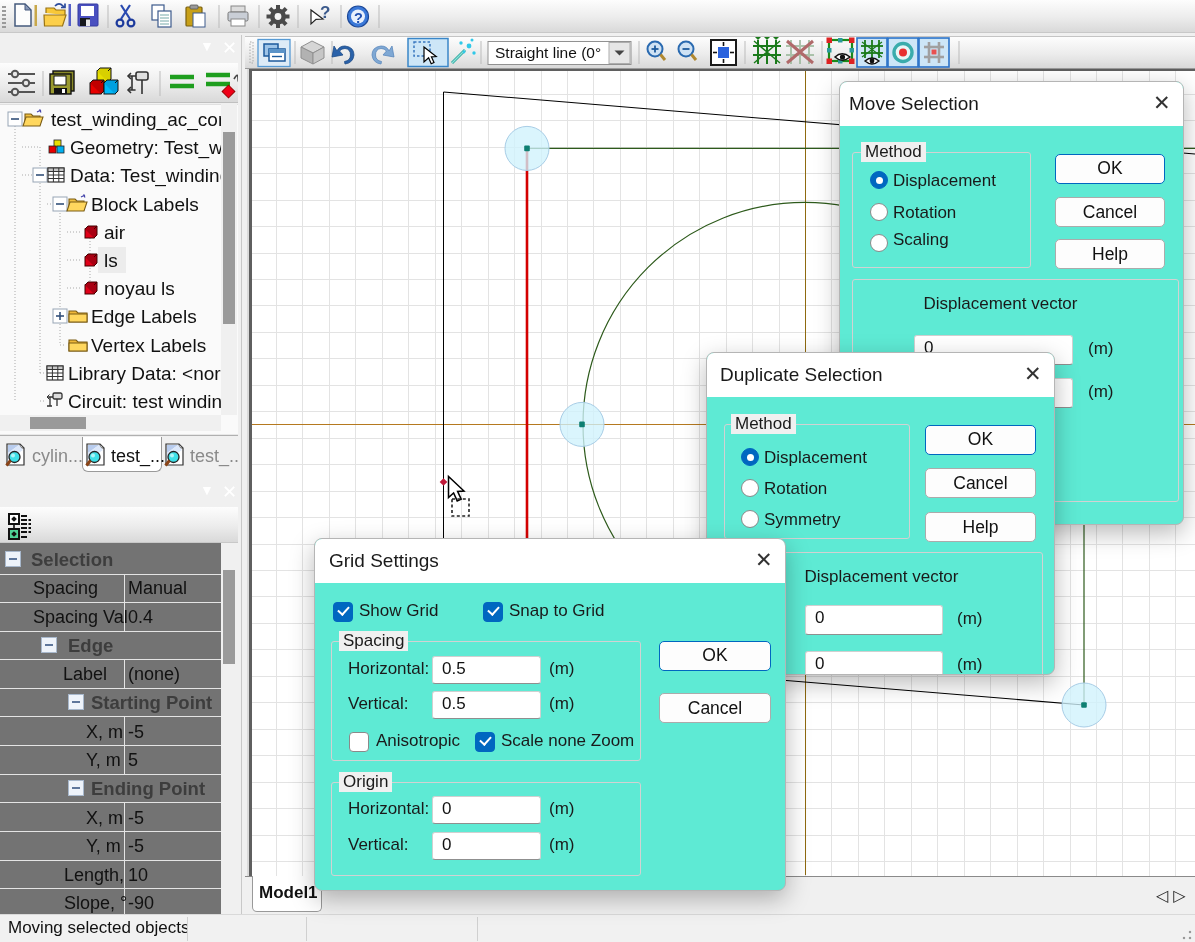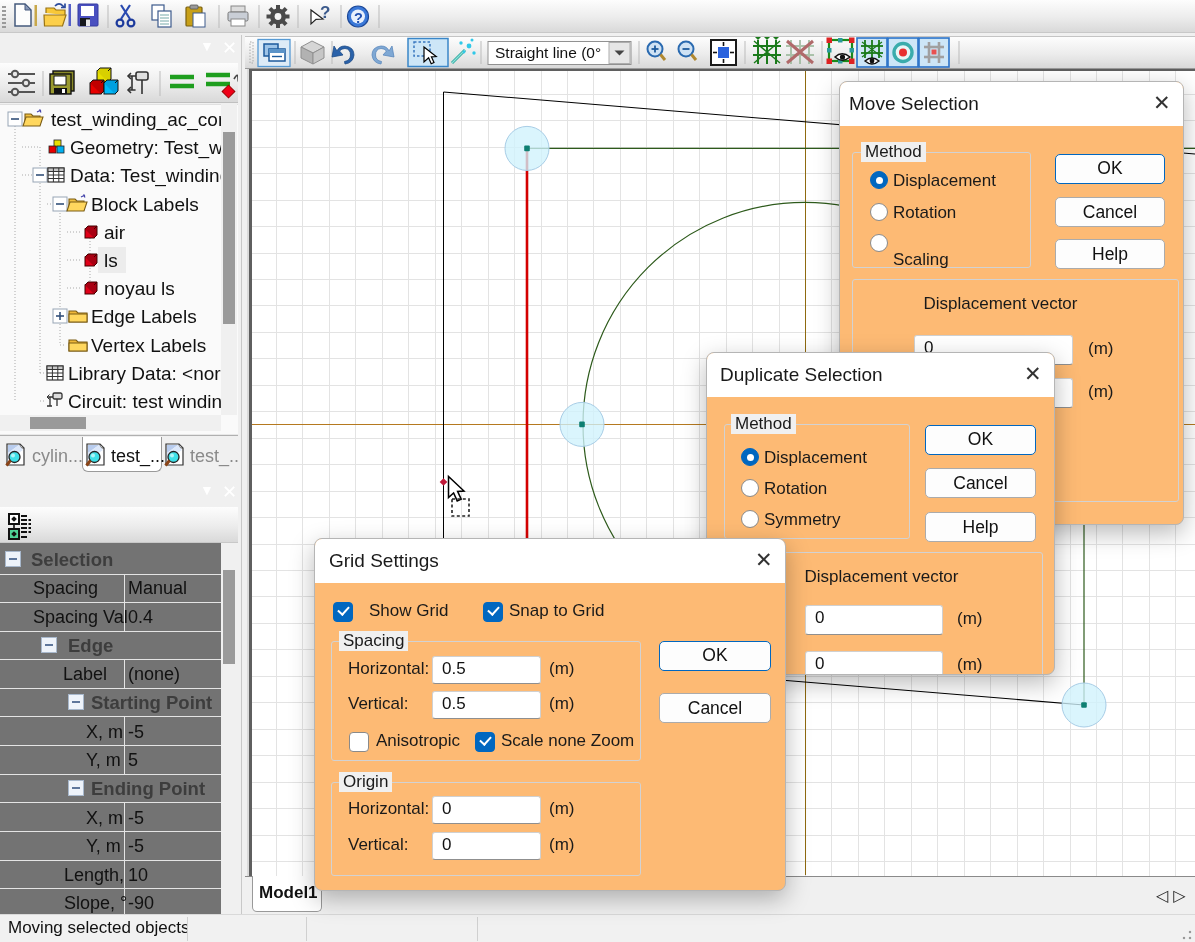--- a/index.html
+++ b/index.html
@@ -3,21 +3,21 @@
 <meta charset="utf-8">
 <style>
 * { margin:0; padding:0; box-sizing:border-box; }
 html,body { width:1195px; height:942px; overflow:hidden; font-family:"Liberation Sans", sans-serif; background:#f0f0f0; }
 #app { position:relative; width:1195px; height:942px; }
 .abs { position:absolute; }
 .tbgrad { background:linear-gradient(#fdfdfd, #ececec 55%, #d9d9d9); }
 .caption { background:#ababab; color:#fbfbfb; font-size:17px; line-height:27px; padding-left:6px; }
 .capbtn { position:absolute; color:#404040; font-size:15px; top:0; }
 svg { display:block; }
-.dlg { position:absolute; background:#fdba74; border:1px solid #b5b5b5; border-radius:8px; box-shadow:0 8px 24px rgba(0,0,0,0.28); overflow:hidden; }
+.dlg { position:absolute; background:#5eead4; border:1px solid #b5b5b5; border-radius:8px; box-shadow:0 8px 24px rgba(0,0,0,0.28); overflow:hidden; }
 .dlg .tbar { position:absolute; left:0; top:0; right:0; height:44px; background:#fff; }
 .dlg .title { position:absolute; font-size:19px; color:#1a1a1a; top:11px; }
 .dlg .x { position:absolute; font-size:21px; color:#333; top:9px; font-weight:400; }
 .grp { position:absolute; border:1px solid #d2d2d2; border-radius:3px; }
 .grplab { position:absolute; font-size:17px; color:#1a1a1a; background:#f0f0f0; padding:0 4px; }
 .btn { position:absolute; background:#fdfdfd; border:1px solid #ababab; border-radius:5px; font-size:17.5px; color:#111; text-align:center; font-family:"Liberation Sans",sans-serif; }
 .btn.def { border:1.5px solid #0067c0; }
 .radio { position:absolute; width:18px; height:18px; border-radius:50%; background:#fff; border:1px solid #8a8a8a; }
 .radio.on { background:#0067c0; border:1px solid #0067c0; }
 .radio.on::after { content:""; position:absolute; left:4.5px; top:4.5px; width:7px; height:7px; border-radius:50%; background:#fff; }
@@ -640,21 +640,21 @@
   <div class="tbar"></div>
   <div class="title" style="left:9px;">Move Selection</div>
   <div class="x" style="left:313px;">✕</div>
   <div class="grp" style="left:12px;top:70px;width:179px;height:116px;"></div>
   <div class="grplab" style="left:21px;top:60px;">Method</div>
   <div class="radio on" style="left:30px;top:89px;"></div>
       <div class="rlab" style="left:53px;top:89px;">Displacement</div>
   <div class="radio" style="left:30px;top:121px;"></div>
       <div class="rlab" style="left:53px;top:121px;">Rotation</div>
   <div class="radio" style="left:30px;top:152px;"></div>
-      <div class="rlab" style="left:53px;top:168px;">Scaling</div>
+      <div class="rlab" style="left:53px;top:148px;">Scaling</div>
   <div class="btn def" style="left:215px;top:72px;width:110px;height:30px;line-height:27px;">OK</div>
   <div class="btn" style="left:215px;top:115px;width:110px;height:30px;line-height:28px;">Cancel</div>
   <div class="btn" style="left:215px;top:157px;width:110px;height:30px;line-height:28px;">Help</div>
   <div class="grp" style="left:12px;top:197px;width:327px;height:223px;"></div>
   <div class="dtext" style="left:-12px;top:212px;width:345px;text-align:center;">Displacement vector</div>
   <div class="field" style="left:74px;top:253px;width:159px;height:30px;">0</div>
   <div class="dtext" style="left:248px;top:257px;">(m)</div>
   <div class="field" style="left:74px;top:296px;width:159px;height:30px;">0</div>
   <div class="dtext" style="left:248px;top:300px;">(m)</div>
 </div>
@@ -682,21 +682,21 @@
   <div class="dtext" style="left:250px;top:302px;">(m)</div>
   <div class="dtext" style="left:-120px;top:385px;width:212px;text-align:right;white-space:nowrap;">Number of copies:</div>
   <div class="field" style="left:98px;top:380px;width:139px;height:30px;">1</div>
 </div>
 
 <div class="dlg" style="left:314px;top:538px;width:472px;height:353px;z-index:30;">
   <div class="tbar"></div>
   <div class="title" style="left:14px;">Grid Settings</div>
   <div class="x" style="left:440px;">✕</div>
   <div class="check on" style="left:18px;top:63px;"></div>
-      <div class="rlab" style="left:54px;top:62px;">Show Grid</div>
+      <div class="rlab" style="left:44px;top:62px;">Show Grid</div>
   <div class="check on" style="left:168px;top:63px;"></div>
       <div class="rlab" style="left:194px;top:62px;">Snap to Grid</div>
   <div class="grp" style="left:16px;top:102px;width:310px;height:120px;"></div>
   <div class="grplab" style="left:24px;top:92px;">Spacing</div>
   <div class="dtext" style="left:33px;top:120px;">Horizontal:</div>
   <div class="field" style="left:117px;top:117px;width:109px;height:28px;">0.5</div>
   <div class="dtext" style="left:234px;top:120px;">(m)</div>
   <div class="dtext" style="left:33px;top:155px;">Vertical:</div>
   <div class="field" style="left:117px;top:152px;width:109px;height:28px;">0.5</div>
   <div class="dtext" style="left:234px;top:155px;">(m)</div>

